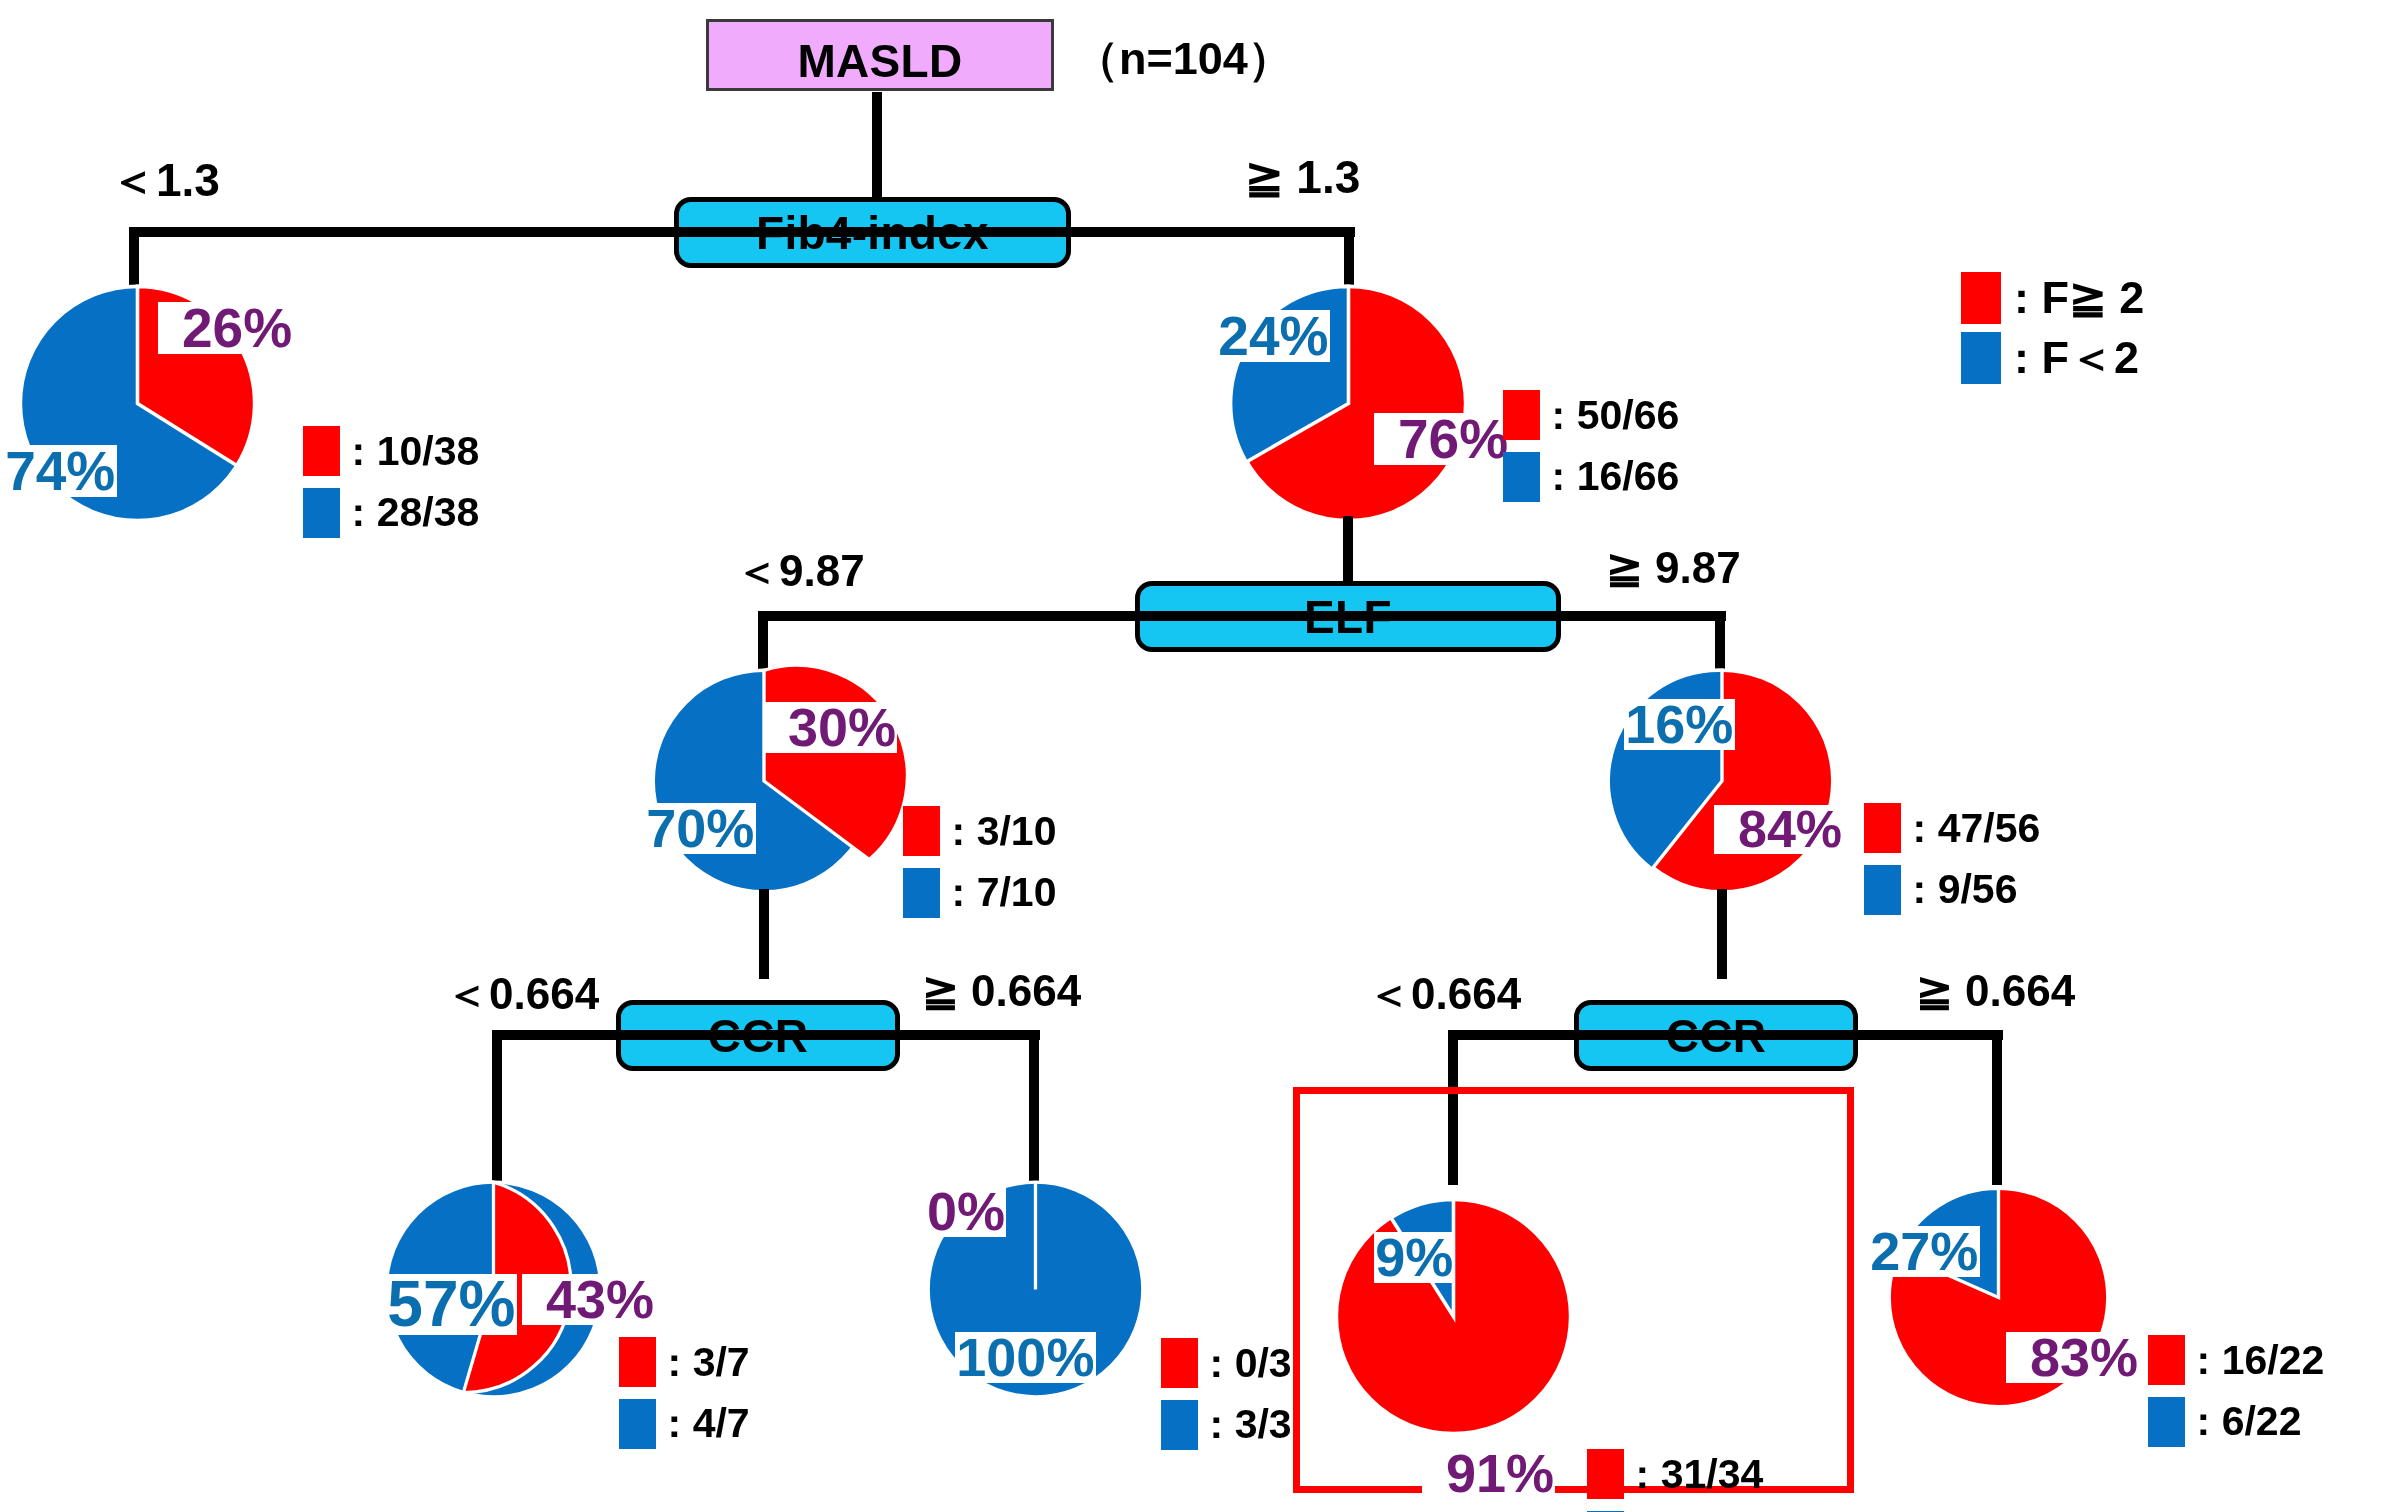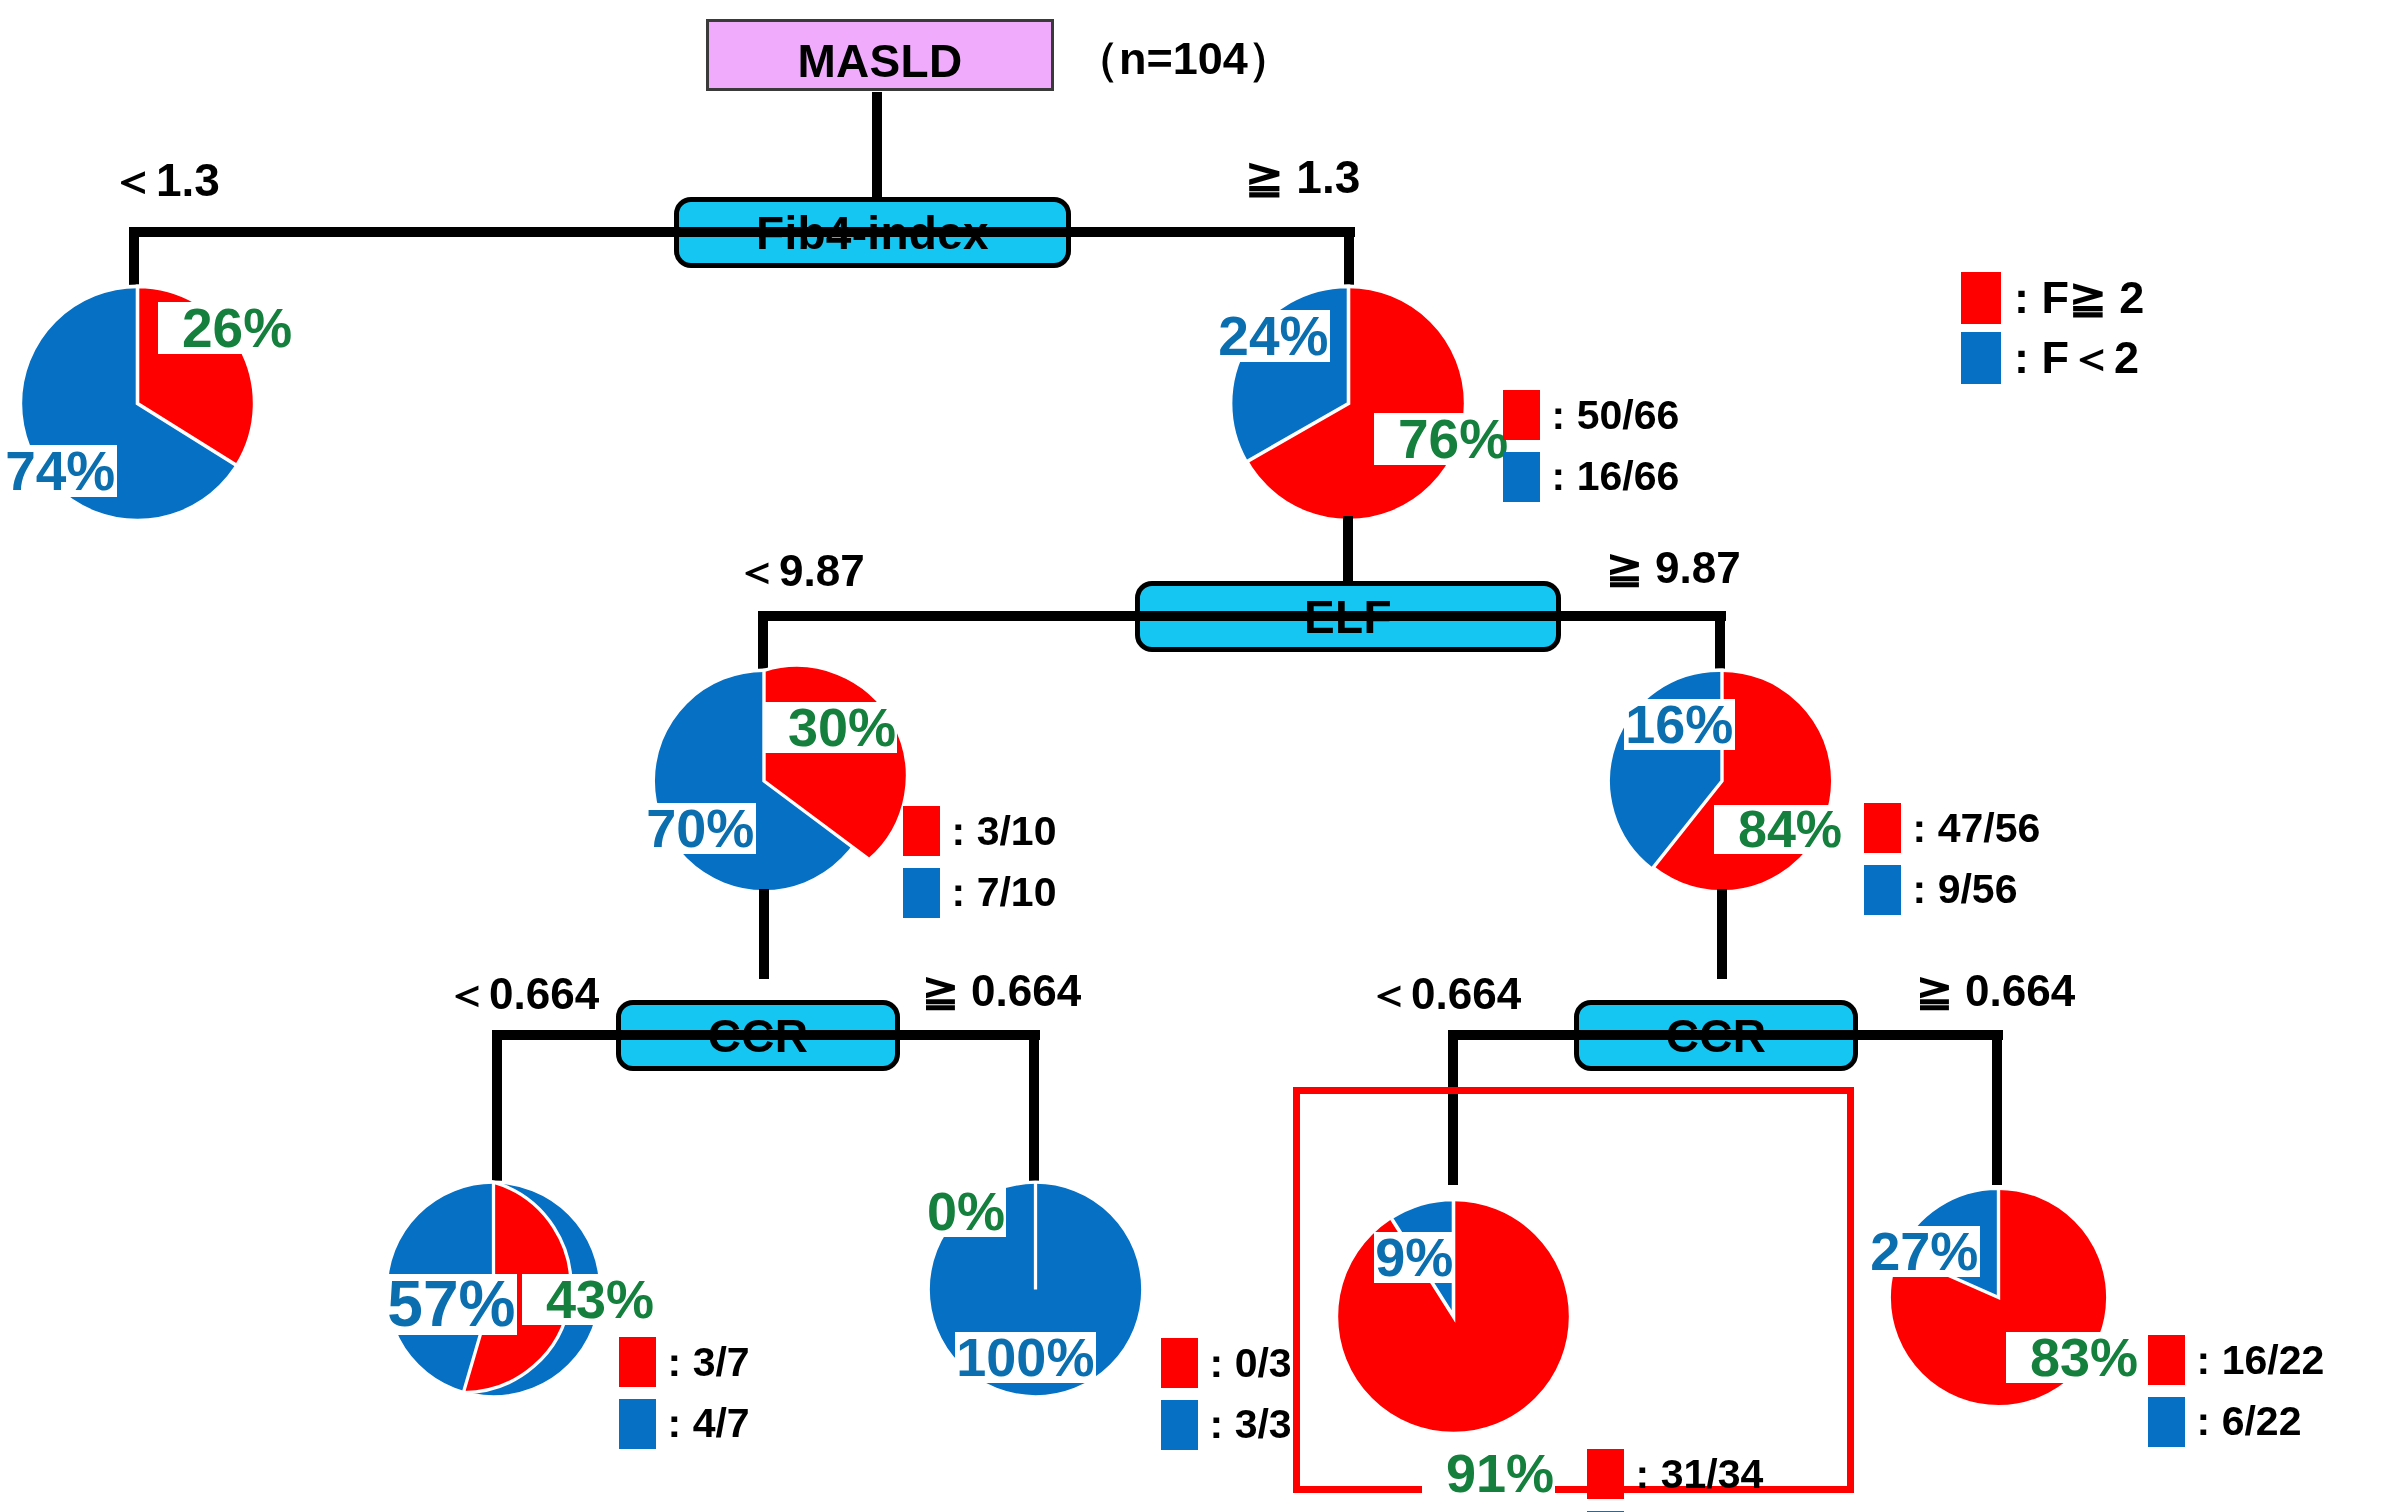--- a/index.html
+++ b/index.html
@@ -74,21 +74,21 @@
   .pie svg { display: block; overflow: visible; }
 
   .pct {
     position: absolute;
     font-weight: 700;
     white-space: nowrap;
     background: #ffffff;
     line-height: .95;
     padding: 0 1.3px;
   }
-  .pct.red  { color: #15803d; padding-left: 24px; }
+  .pct.red  { color: #701a75; padding-left: 24px; }
   .pct.blue { color: #0B6FAF; }
 
   
   .pie-legend {
     position: absolute;
     display: flex;
     flex-direction: column;
     gap: 11.6px;
   }
   .pie-legend .row {
@@ -158,20 +158,30 @@
   <div class="edge-label" style="left:1245px; top:150px; font-size:46px;">≧ 1.3</div>
 
   <div class="pie" style="left:18px; top:284px; width:239px; height:239px;">
     <svg viewBox="0 0 200 200" width="239" height="239">
       <circle cx="100" cy="100" r="98" fill="#0570C4" stroke="#ffffff" stroke-width="3"></circle>
       <path d="M100,100 L100,2 A98,98 0 0,1 183.1,151.9 Z" fill="#FF0000" stroke="#ffffff" stroke-width="3"></path>
     </svg>
   </div>
   <div class="pct red" style="left:158px; top:302px; font-size:55px;">26%</div>
   <div class="pct blue" style="left:3.9px; top:445px; font-size:55px;">74%</div>
+  <div class="pie-legend" style="left:303px; top:426px;">
+    <div class="row">
+      <span class="swatch red"></span>
+      <span class="legend-text">: 10/38</span>
+    </div>
+    <div class="row">
+      <span class="swatch blue"></span>
+      <span class="legend-text">: 28/38</span>
+    </div>
+  </div>
 
   <div class="pie" style="left:1229px; top:284px; width:239px; height:239px;">
     <svg viewBox="0 0 200 200" width="239" height="239">
       <circle cx="100" cy="100" r="98" fill="#FF0000" stroke="#ffffff" stroke-width="3"></circle>
       <path d="M100,100 L100,2 A98,98 0 0,0 14.4,148.9 Z" fill="#0570C4" stroke="#ffffff" stroke-width="3"></path>
     </svg>
   </div>
   <div class="pct blue" style="left:1217px; top:310px; font-size:55px;">24%</div>
   <div class="pct red" style="left:1374px; top:413px; font-size:55px;">76%</div>
   <div class="pie-legend" style="left:1503px; top:390px;">

